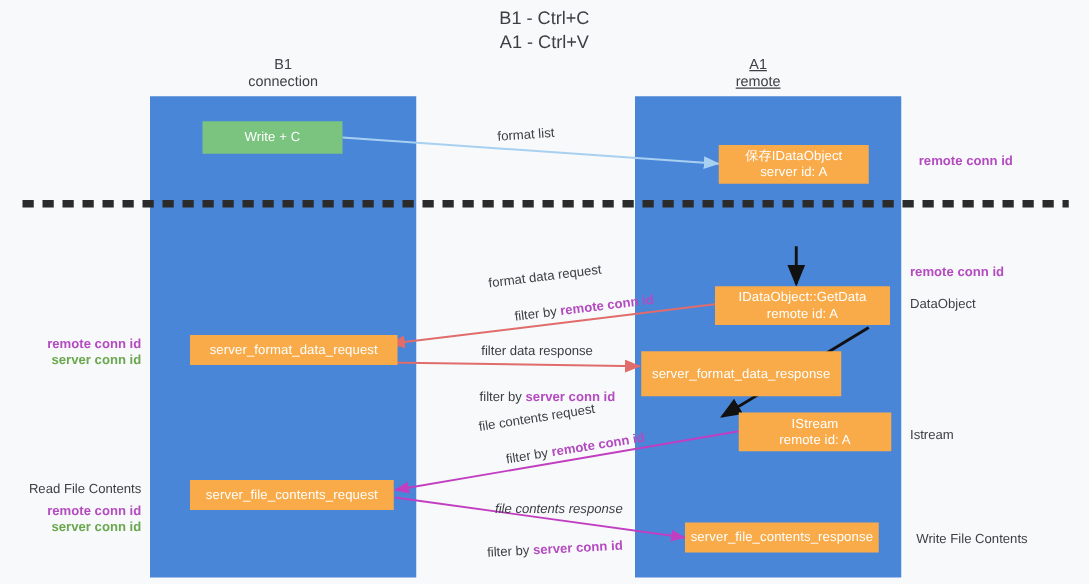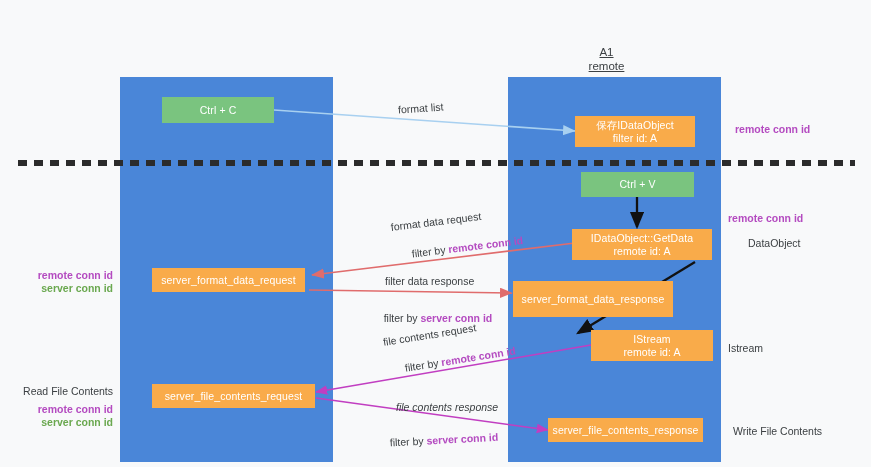--- a/index.html
+++ b/index.html
@@ -52,21 +52,25 @@
   .run-plain{color:#3c4043;font-weight:normal;}
 
   svg.wires{position:absolute;left:0;top:0;width:871px;height:467px;
             pointer-events:none;overflow:visible;}
 </style>
 </head>
 <body>
 
 <div id="stage">
 
+  <div class="title">B1 - Ctrl+C
+A1 - Ctrl+V</div>
 
+  <div class="lane-head" style="left:120px;top:45px;width:213px;">B1
+connection</div>
   <div class="lane-head" style="left:500px;top:45px;width:213px;text-decoration:underline;">A1
 remote</div>
 
   <div class="lane" style="left:120px;top:77px;width:213px;height:385px;"></div>
   <div class="lane" style="left:508px;top:77px;width:213px;height:385px;"></div>
 
   <svg class="wires" viewBox="0 0 871 467">
     <defs>
       <marker id="ar-lblue" markerWidth="9" markerHeight="9" refX="7.5" refY="3.2" orient="auto">
         <path d="M0,0 L8,3.2 L0,6.4 z" fill="#a8d0f0"></path>
@@ -92,31 +96,30 @@
 
     <line x1="309" y1="290" x2="512" y2="293" stroke="#e06c6c" stroke-width="1.6" marker-end="url(#ar-red)"></line>
 
     <line x1="695" y1="262" x2="578" y2="333" stroke="#111111" stroke-width="2.3" marker-end="url(#ar-blk)"></line>
 
     <line x1="591" y1="345" x2="316" y2="392" stroke="#c13ec1" stroke-width="1.5" marker-end="url(#ar-mag)"></line>
 
     <line x1="316" y1="398" x2="548" y2="430" stroke="#c13ec1" stroke-width="1.5" marker-end="url(#ar-mag)"></line>
   </svg>
 
-  <div class="box green" style="left:162px;top:97px;width:112px;height:26px;">Ctrl + C</div>
+  <div class="box green" style="left:162px;top:97px;width:112px;height:26px;">Write + C</div>
 
   <div class="box orange" style="left:575px;top:116px;width:120px;height:31px;">保存IDataObject
-filter id: A</div>
+server id: A</div>
 
-  <div class="box green" style="left:581px;top:172px;width:113px;height:25px;">Ctrl + V</div>
 
   <div class="box orange" style="left:572px;top:229px;width:140px;height:31px;">IDataObject::GetData
 remote id: A</div>
 
-  <div class="box orange" style="left:152px;top:268px;width:153px;height:24px;">server_format_data_request</div>
+  <div class="box orange" style="left:152px;top:268px;width:166px;height:24px;">server_format_data_request</div>
 
   <div class="box orange" style="left:513px;top:281px;width:160px;height:36px;">server_format_data_response</div>
 
   <div class="box orange" style="left:591px;top:330px;width:122px;height:31px;">IStream
 remote id: A</div>
 
   <div class="box orange" style="left:548px;top:418px;width:155px;height:24px;">server_file_contents_response</div>
 
   <div class="box orange" style="left:152px;top:384px;width:163px;height:24px;">server_file_contents_request</div>
 
@@ -145,21 +148,21 @@
   <div class="lbl" style="left:396px;top:400px;font-style:italic;">file contents response</div>
 
   <div style="position:absolute;left:377px;top:422px;font-size:10.5px;line-height:14px;white-space:pre;transform:rotate(-3deg);transform-origin:left top;">
     <span class="run-plain">filter by </span><span class="run-magenta">server conn id</span>
   </div>
 
   <div class="lbl magenta" style="left:735px;top:122px;">remote conn id</div>
 
   <div class="lbl magenta" style="left:728px;top:211px;">remote conn id</div>
 
-  <div class="lbl" style="left:728px;top:236px;margin-left:20px;">DataObject</div>
+  <div class="lbl" style="left:728px;top:236px;">DataObject</div>
 
   <div class="lbl" style="left:728px;top:341px;">Istream</div>
 
   <div class="lbl" style="left:733px;top:424px;">Write File Contents</div>
 
   <div class="lbl magenta right" style="left:0px;top:268px;width:113px;">remote conn id</div>
 
   <div class="lbl green right" style="left:0px;top:281px;width:113px;">server conn id</div>
 
   <div class="lbl right" style="left:0px;top:384px;width:113px;">Read File Contents</div>

